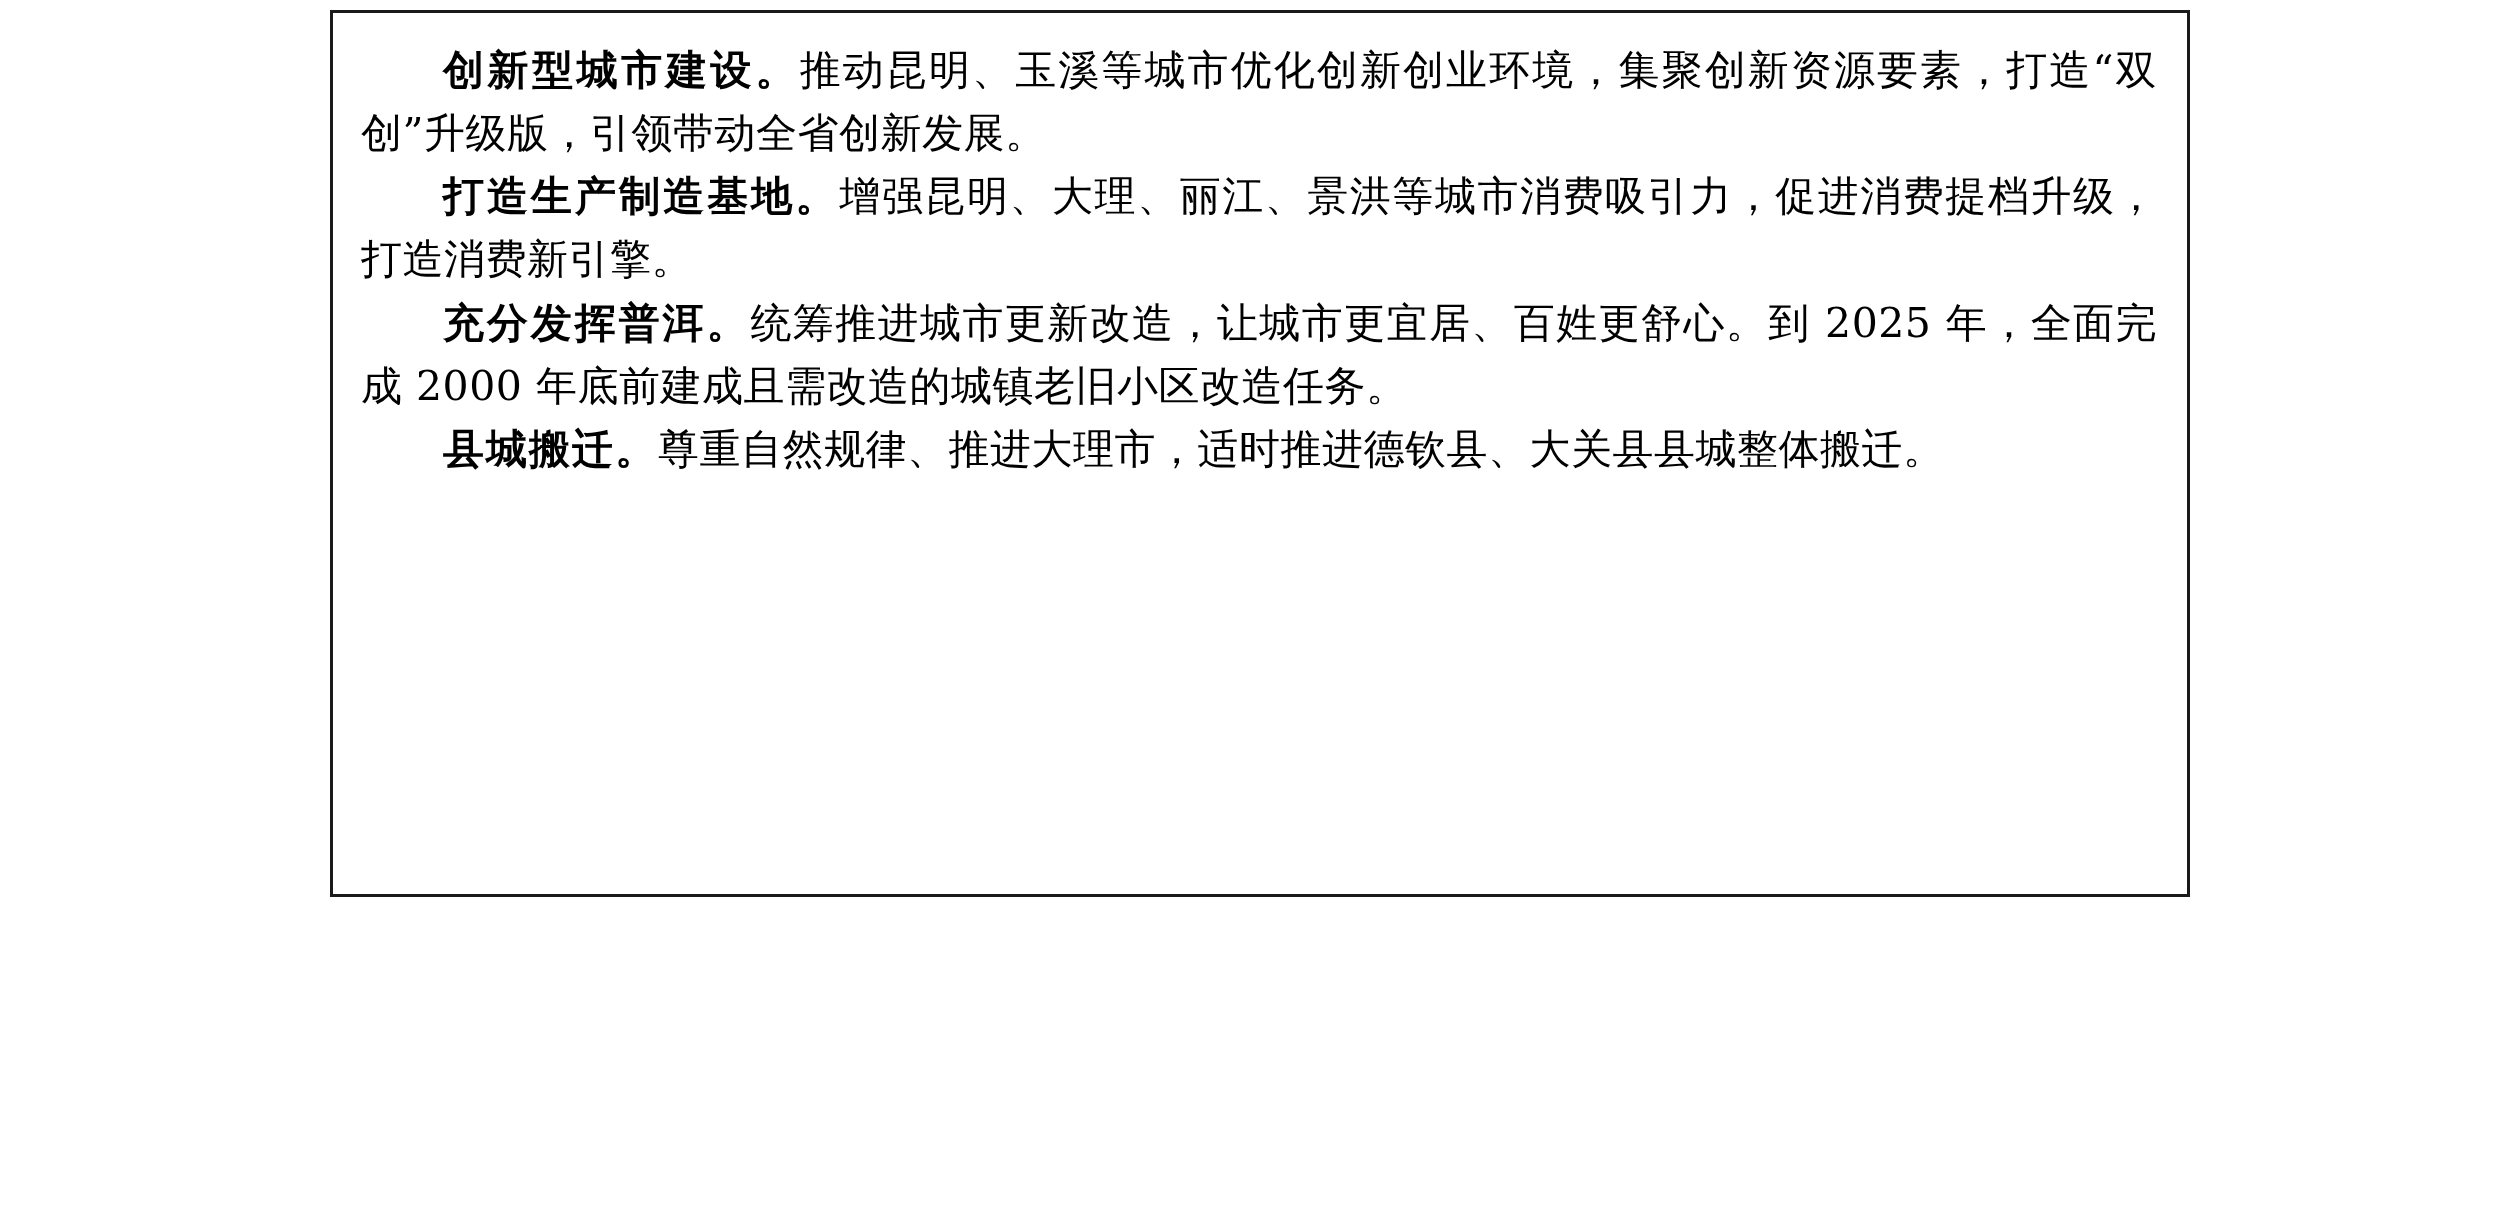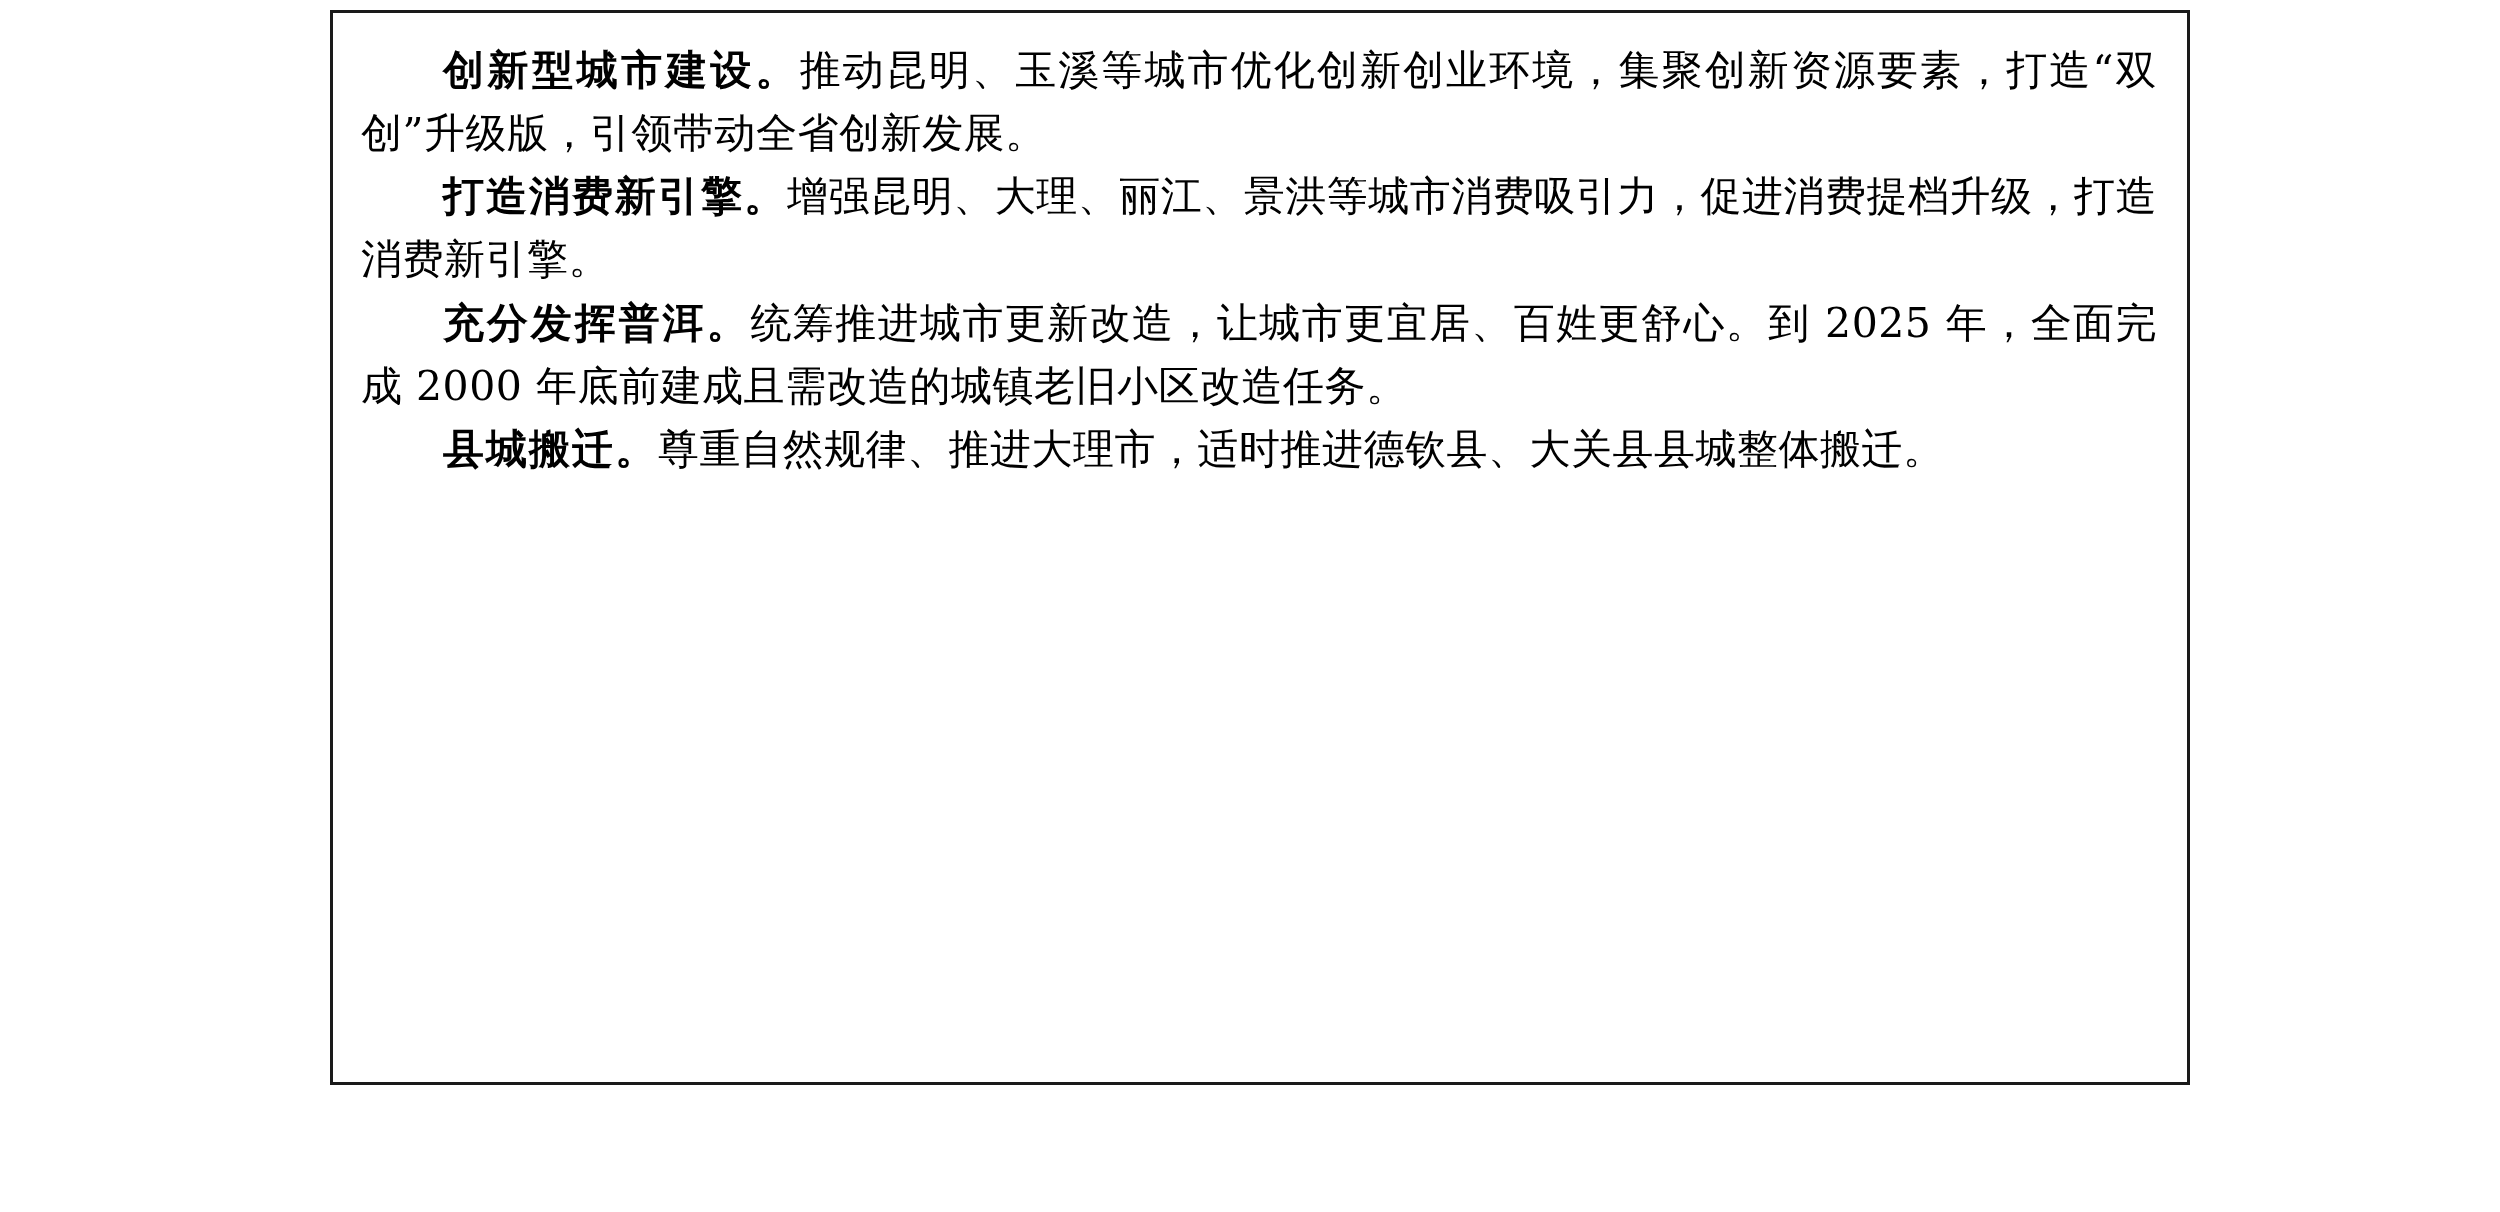--- a/index.html
+++ b/index.html
@@ -12,21 +12,21 @@
     height: 1212px;
     position: relative;
     background: #ffffff;
     font-family: "Liberation Serif", "DejaVu Serif", serif;
   }
   .doc-box {
     position: absolute;
     left: 330px;
     top: 10px;
     width: 1860px;
-    height: 1075px;
+    height: 887px;
     border: 3px solid #1a1a1a;
     background: #ffffff;
     box-sizing: border-box;
     overflow: hidden;
   }
   .doc-inner {
     padding: 26px 30px 0 28px;
   }
   .para {
     font-size: 41px;
@@ -53,21 +53,21 @@
 
 <div class="page">
   <div class="doc-box">
     <div class="doc-inner">
 
       <p class="para">
         <span class="lead">创新型城市建设。</span><span class="body-text">推动昆明、玉溪等城市优化创新创业环境，集聚创新资源要素，打造“双创”升级版，引领带动全省创新发展。</span>
       </p>
 
       <p class="para">
-        <span class="lead">打造消费新引擎。</span><span class="body-text">增强昆明、大理、丽江、景洪等城市消费吸引力，促进消费提档升级，打造消费新引擎。</span>
+        <span class="lead">打造生产制造基地。</span><span class="body-text">增强昆明、大理、丽江、景洪等城市消费吸引力，促进消费提档升级，打造消费新引擎。</span>
       </p>
 
 
 
 
       <p class="para">
         <span class="lead">充分发挥普洱。</span><span class="body-text">统筹推进城市更新改造，让城市更宜居、百姓更舒心。到 2025 年，全面完成 2000 年底前建成且需改造的城镇老旧小区改造任务。</span>
       </p>
 
       <p class="para">

